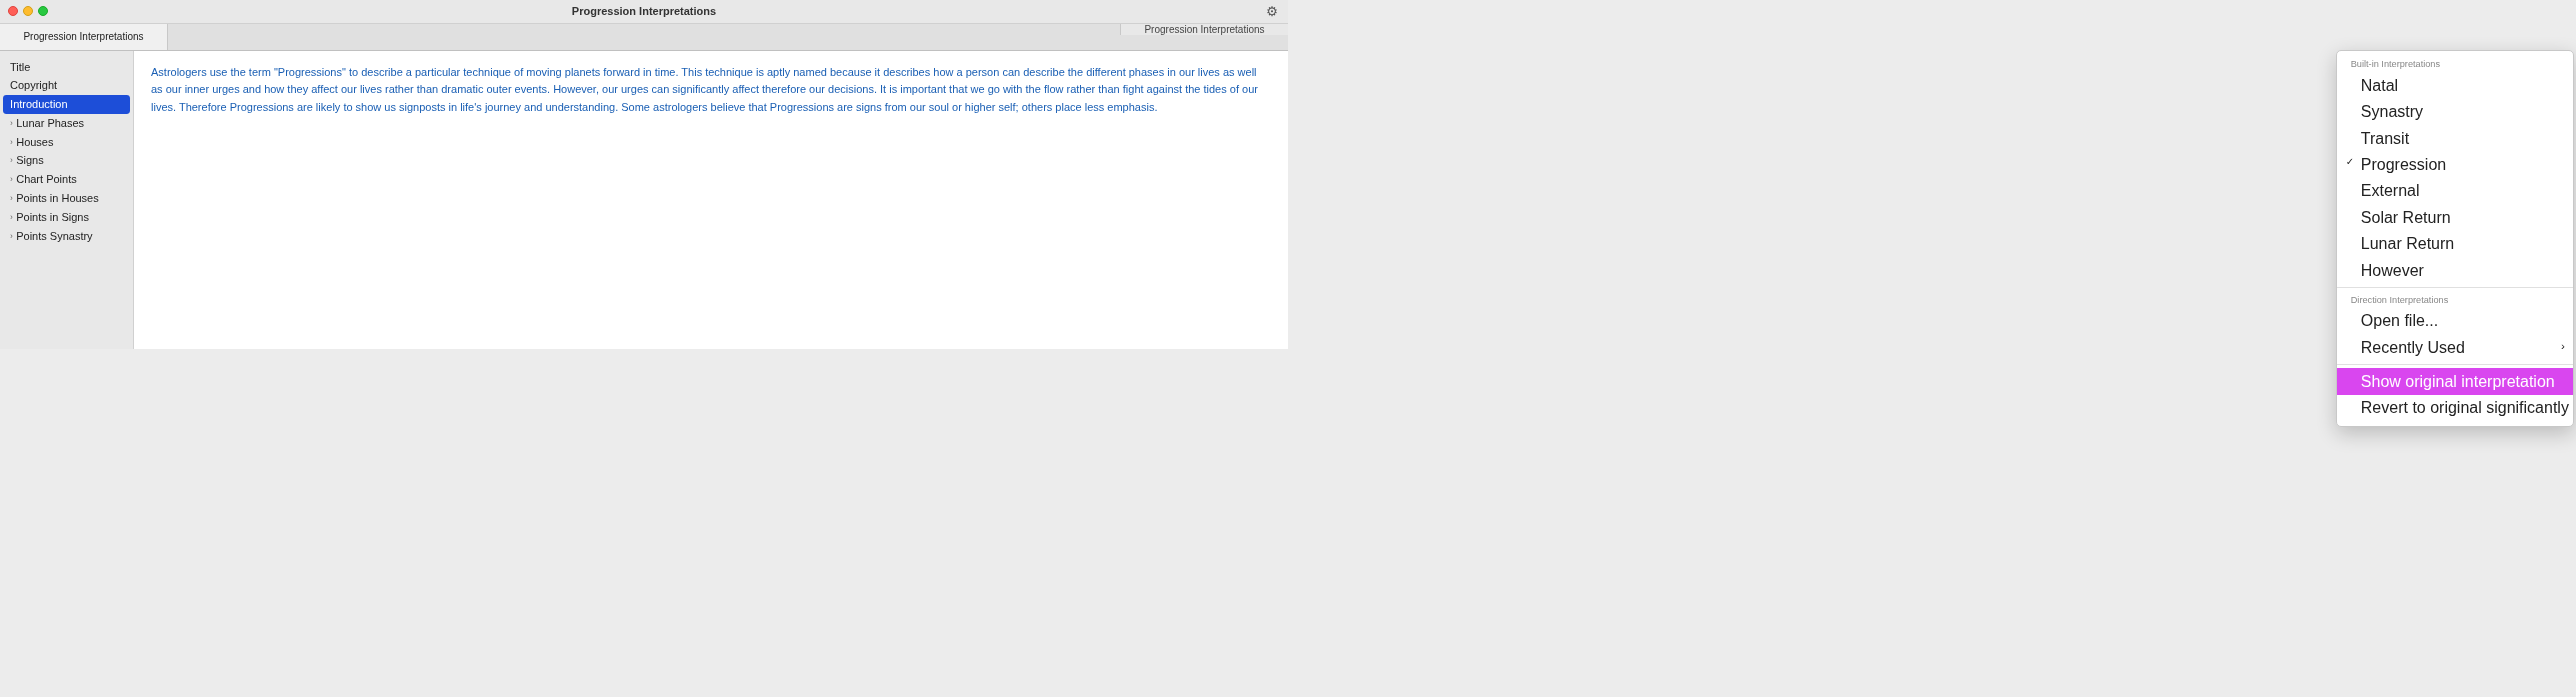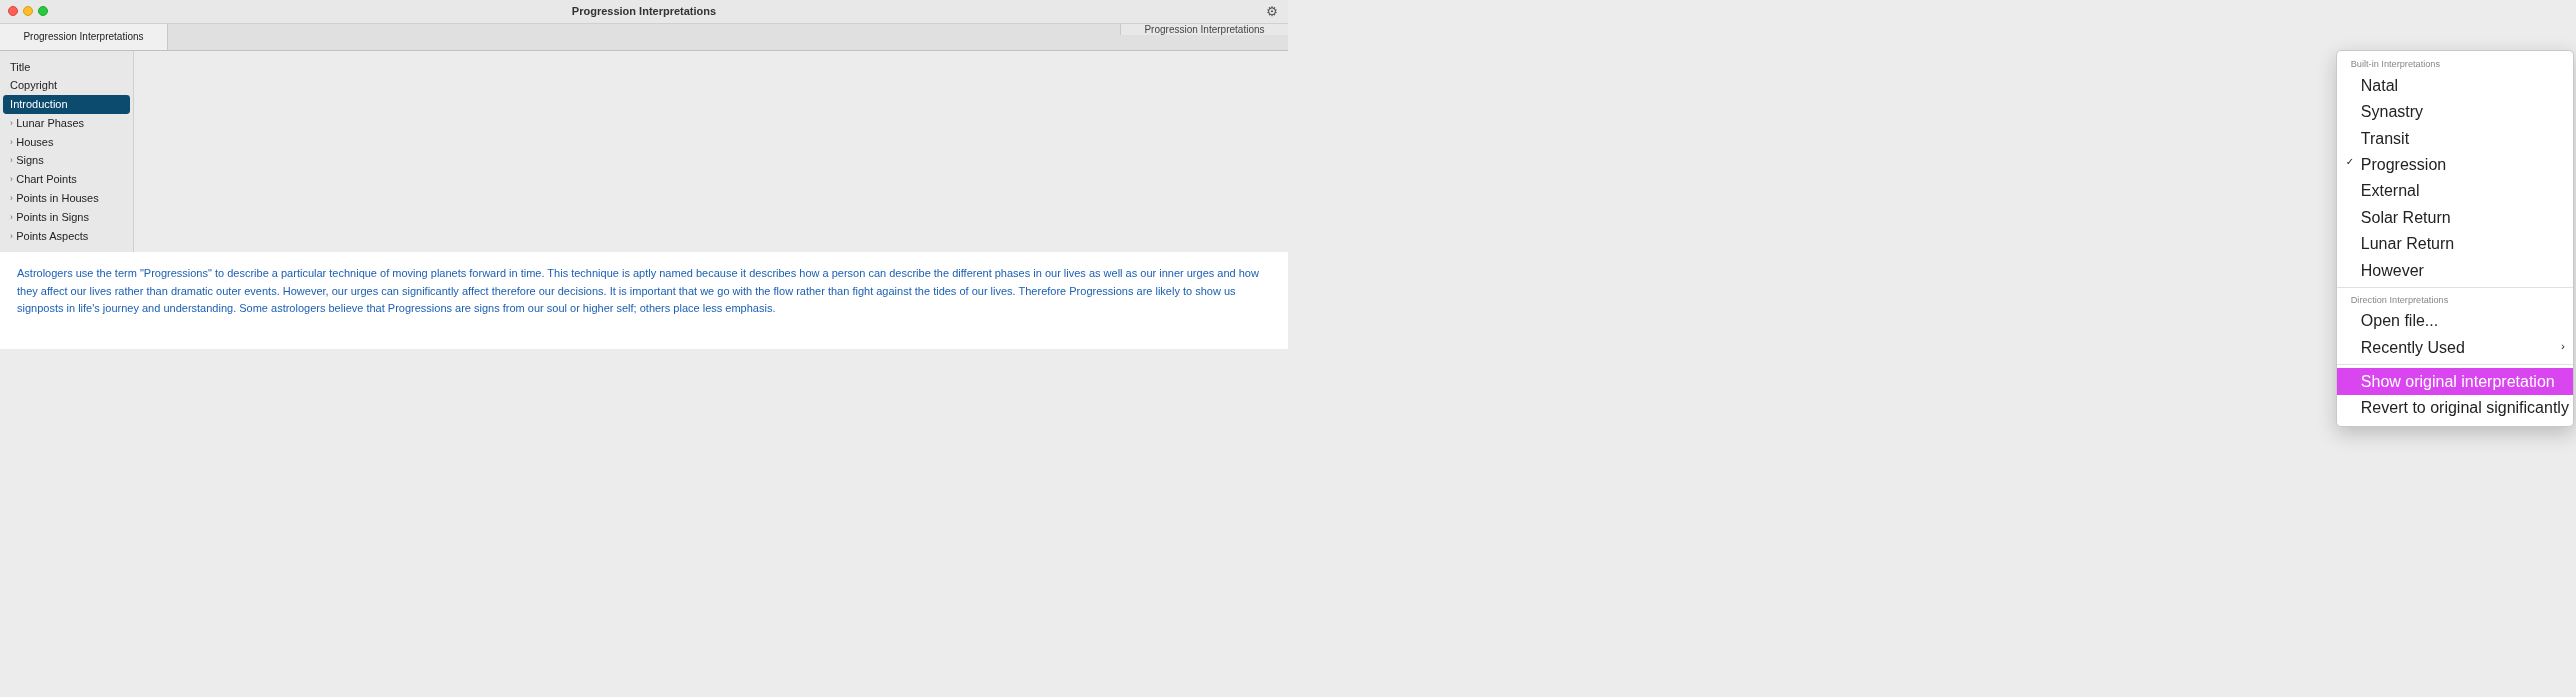--- a/index.html
+++ b/index.html
@@ -88,21 +88,20 @@
       position: absolute;
       right: 0;
       border-right: none;
       border-left: 0.8px solid #c8c8c8;
     }
 
     
     .main-layout {
       display: flex;
       height: calc(349px - 23.5px - 27px);
-      flex-direction: column;
     }
 
     
     .sidebar {
       width: 134px;
       background: #e8e8e8;
       border-right: 0.8px solid #d0d0d0;
       padding: 6.7px 0;
       flex-shrink: 0;
       overflow-y: auto;
@@ -112,21 +111,21 @@
       padding: 3.4px 10px 3.4px 10px;
       font-size: 11px;
       color: #222;
       cursor: pointer;
       display: flex;
       align-items: center;
       gap: 3.4px;
     }
 
     .sidebar-item.selected {
-      background: #0c4a6e;
+      background: #1d4ed8;
       color: white;
       border-radius: 3.4px;
       margin: 0 3.4px;
       padding: 3.4px 6.7px;
     }
 
     .sidebar-item .chevron {
       font-size: 8.4px;
       color: #666;
     }
@@ -253,21 +252,21 @@
     <div class="sidebar-item">
       <span class="chevron">›</span>
       <span>Points in Houses</span>
     </div>
     <div class="sidebar-item">
       <span class="chevron">›</span>
       <span>Points in Signs</span>
     </div>
     <div class="sidebar-item">
       <span class="chevron">›</span>
-      <span>Points Aspects</span>
+      <span>Points Synastry</span>
     </div>
   </div>
 
   <div class="content">
     <p class="content-text">Astrologers use the term "Progressions" to describe a particular technique of moving planets forward in time. This technique is aptly named because it describes how a person can describe the different phases in our lives as well as our inner urges and how they affect our lives rather than dramatic outer events. However, our urges can significantly affect therefore our decisions. It is important that we go with the flow rather than fight against the tides of our lives. Therefore Progressions are likely to show us signposts in life's journey and understanding. Some astrologers believe that Progressions are signs from our soul or higher self; others place less emphasis.</p>
   </div>
 
 </div>
 
 <div class="dropdown-container">

